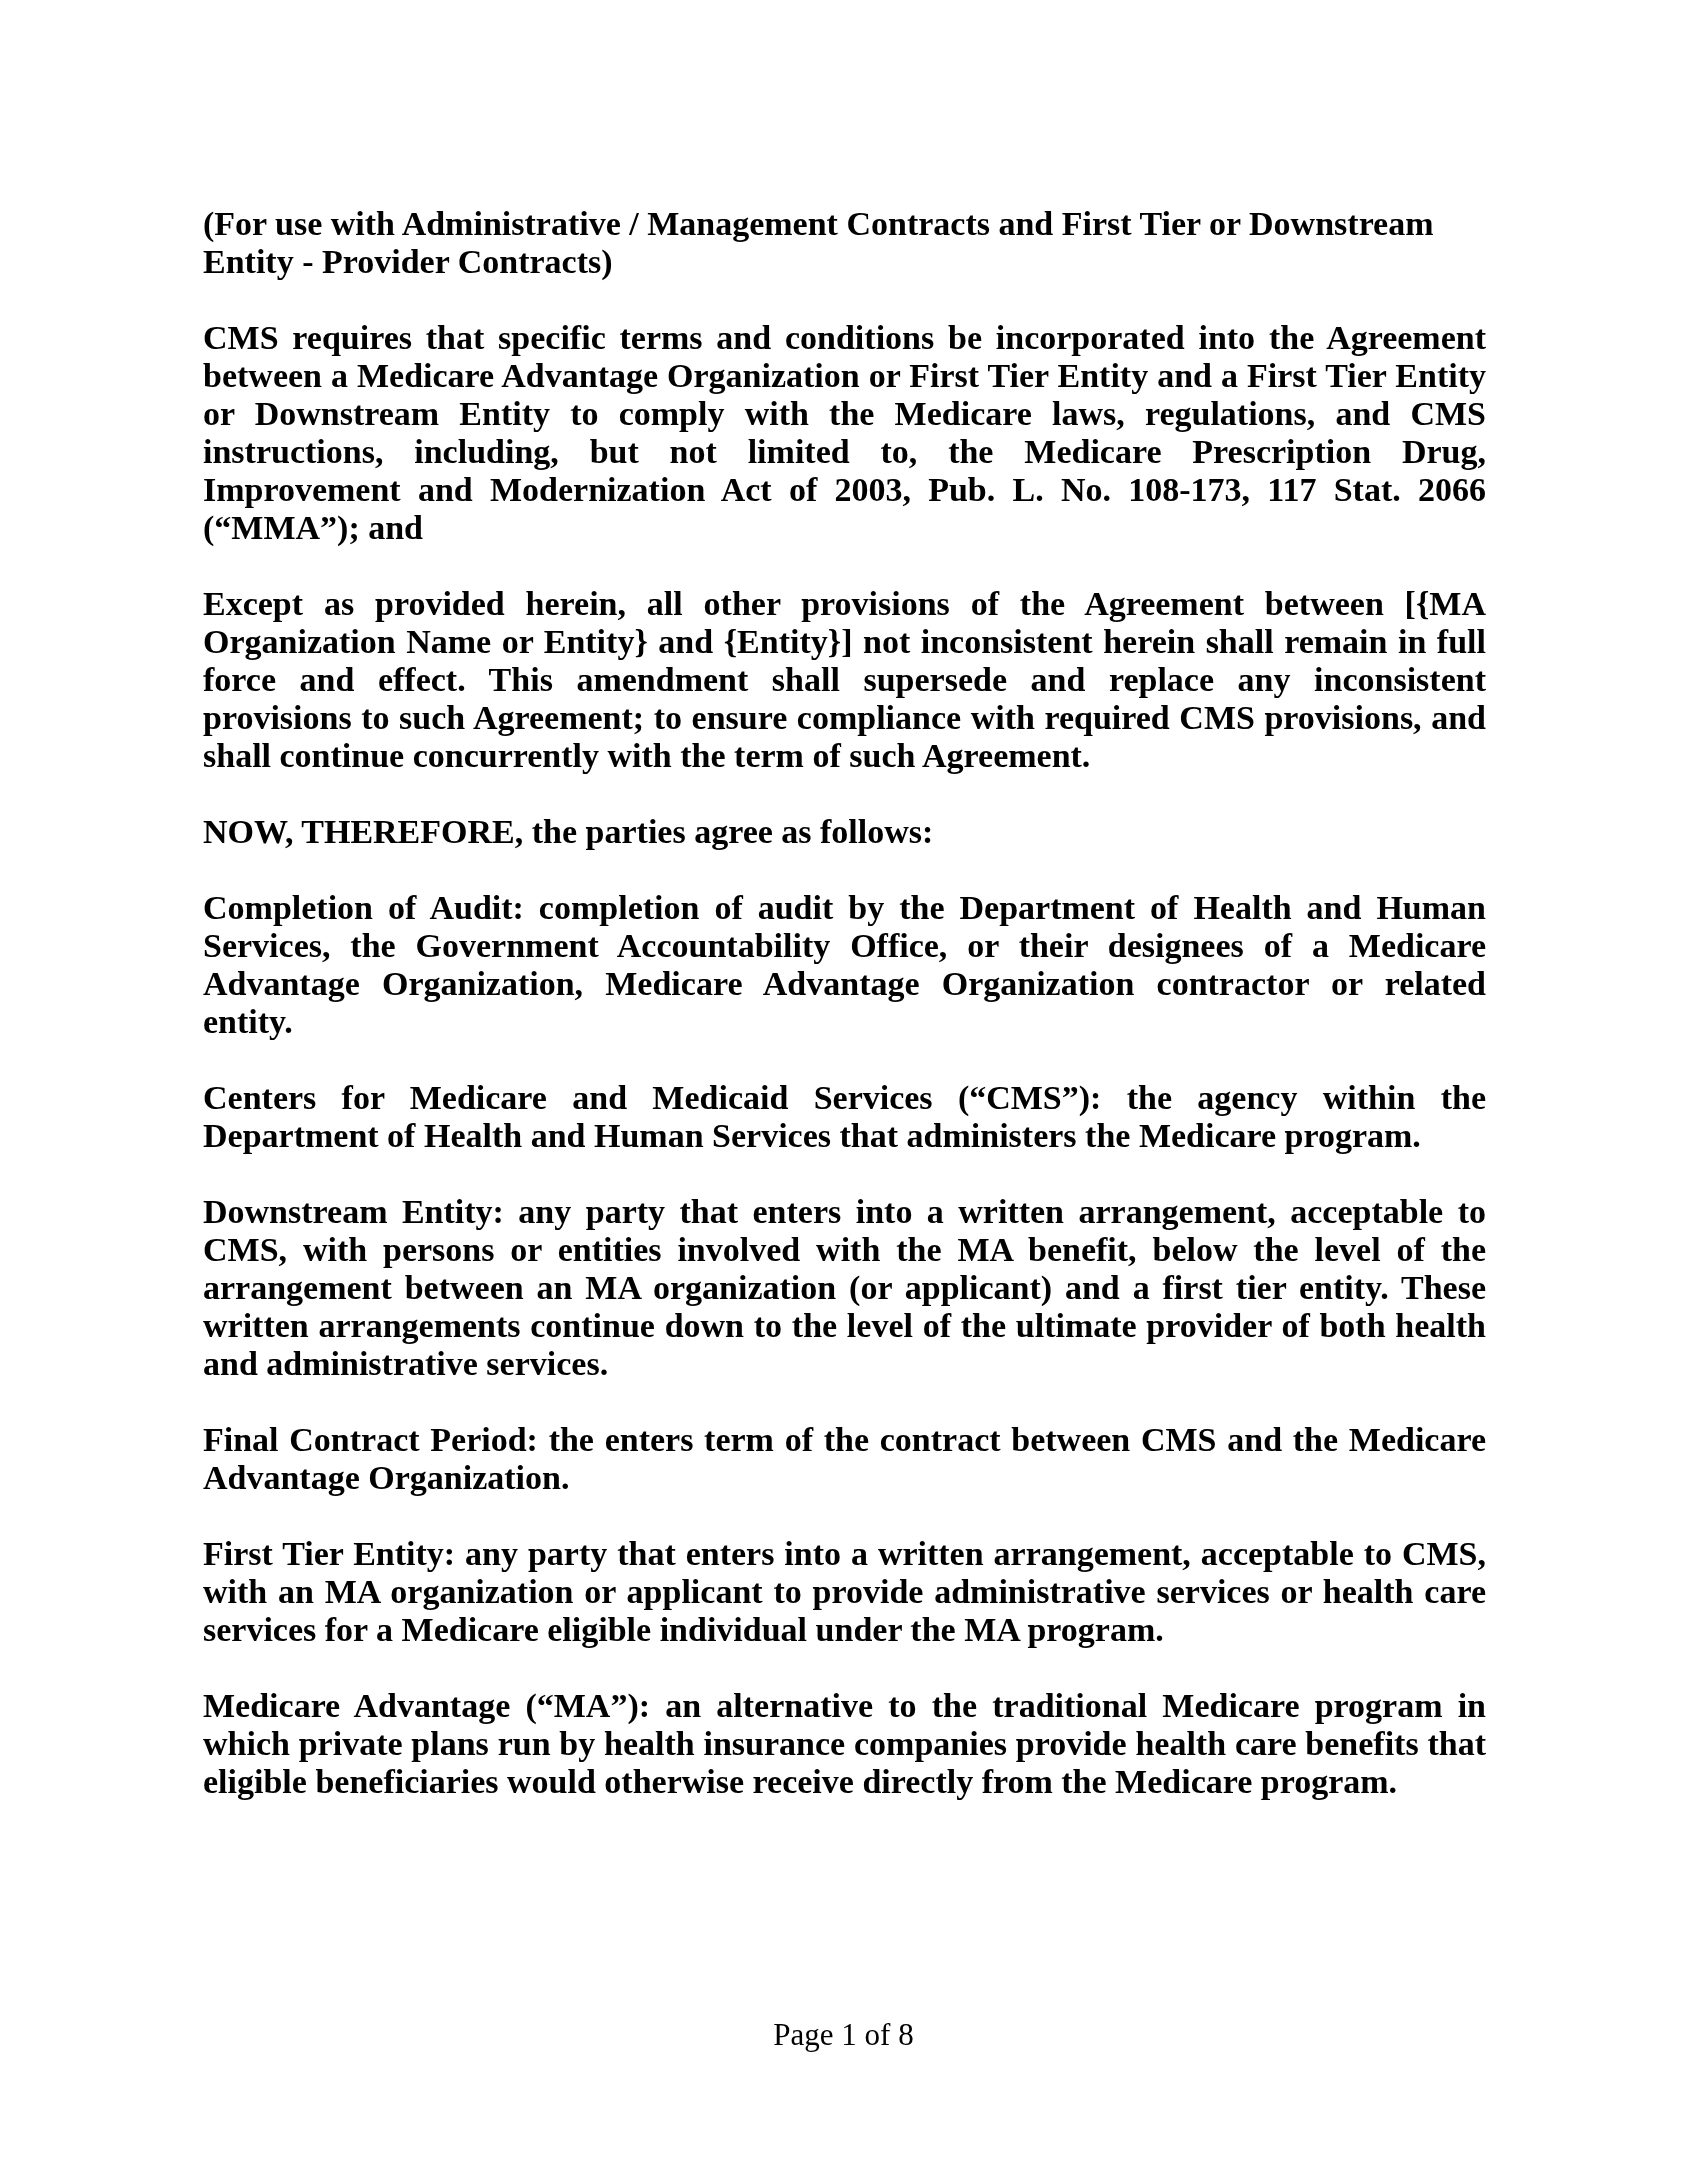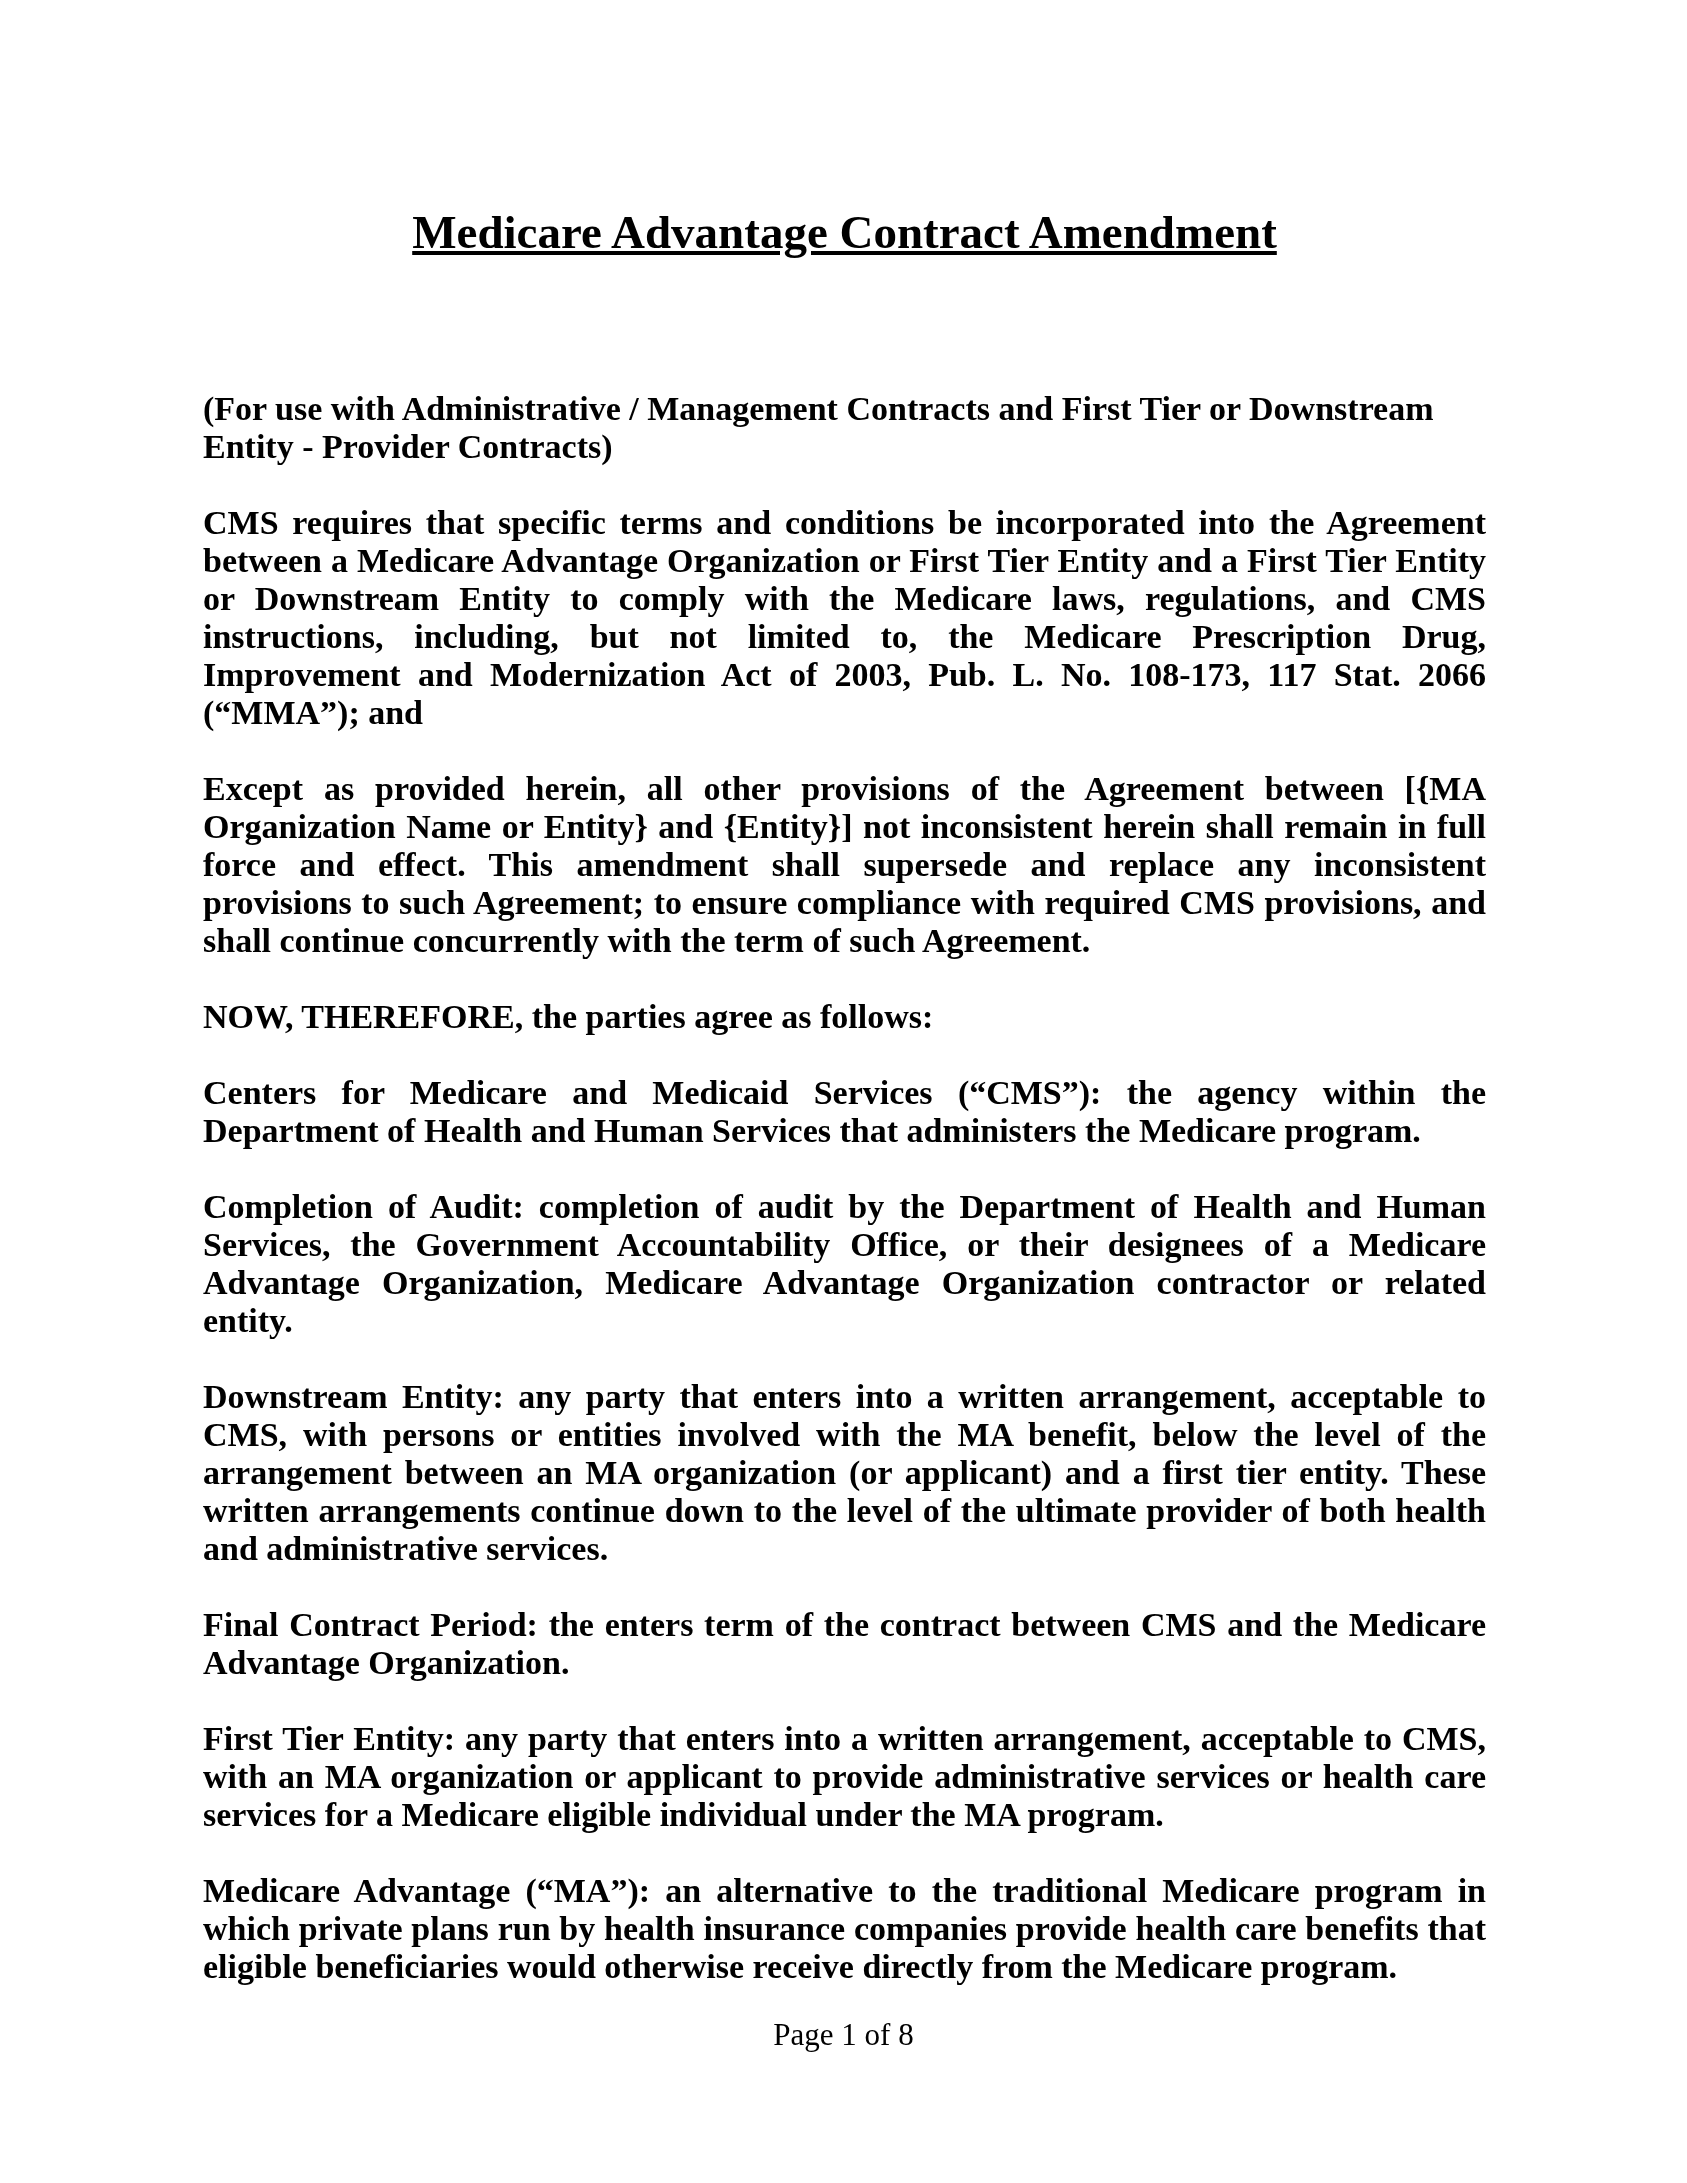--- a/index.html
+++ b/index.html
@@ -57,34 +57,33 @@
     text-align: center;
     font-size: 31px;
     line-height: 37px;
   }
 </style>
 </head>
 <body>
 
 <div class="page">
 
-  <h1 class="doc-title">Medicare Advantage Contract Amendment</h1>
 
   <p class="para left-align">(For use with Administrative / Management Contracts and First Tier or Downstream Entity - Provider Contracts)</p>
 
   <p class="para">CMS requires that specific terms and conditions be incorporated into the Agreement between a Medicare Advantage Organization or First Tier Entity and a First Tier Entity or Downstream Entity to comply with the Medicare laws, regulations, and CMS instructions, including, but not limited to, the Medicare Prescription Drug, Improvement and Modernization Act of 2003, Pub. L. No. 108-173, 117 Stat. 2066 (“MMA”); and</p>
 
   <p class="para">Except as provided herein, all other provisions of the Agreement between [{MA Organization Name or Entity} and {Entity}] not inconsistent herein shall remain in full force and effect. This amendment shall supersede and replace any inconsistent provisions to such Agreement; to ensure compliance with required CMS provisions, and shall continue concurrently with the term of such Agreement.</p>
 
   <p class="para left-align">NOW, THEREFORE, the parties agree as follows:</p>
 
 
+  <p class="para">Completion of Audit: completion of audit by the Department of Health and Human Services, the Government Accountability Office, or their designees of a Medicare Advantage Organization, Medicare Advantage Organization contractor or related entity.</p>
+
   <p class="para">Centers for Medicare and Medicaid Services (“CMS”): the agency within the Department of Health and Human Services that administers the Medicare program.</p>
-
-  <p class="para">Completion of Audit: completion of audit by the Department of Health and Human Services, the Government Accountability Office, or their designees of a Medicare Advantage Organization, Medicare Advantage Organization contractor or related entity.</p>
 
   <p class="para">Downstream Entity: any party that enters into a written arrangement, acceptable to CMS, with persons or entities involved with the MA benefit, below the level of the arrangement between an MA organization (or applicant) and a first tier entity. These written arrangements continue down to the level of the ultimate provider of both health and administrative services.</p>
 
   <p class="para">Final Contract Period: the enters term of the contract between CMS and the Medicare Advantage Organization.</p>
 
   <p class="para">First Tier Entity: any party that enters into a written arrangement, acceptable to CMS, with an MA organization or applicant to provide administrative services or health care services for a Medicare eligible individual under the MA program.</p>
 
   <p class="para">Medicare Advantage (“MA”): an alternative to the traditional Medicare program in which private plans run by health insurance companies provide health care benefits that eligible beneficiaries would otherwise receive directly from the Medicare program.</p>
 
   <div class="page-footer">Page 1 of 8</div>

